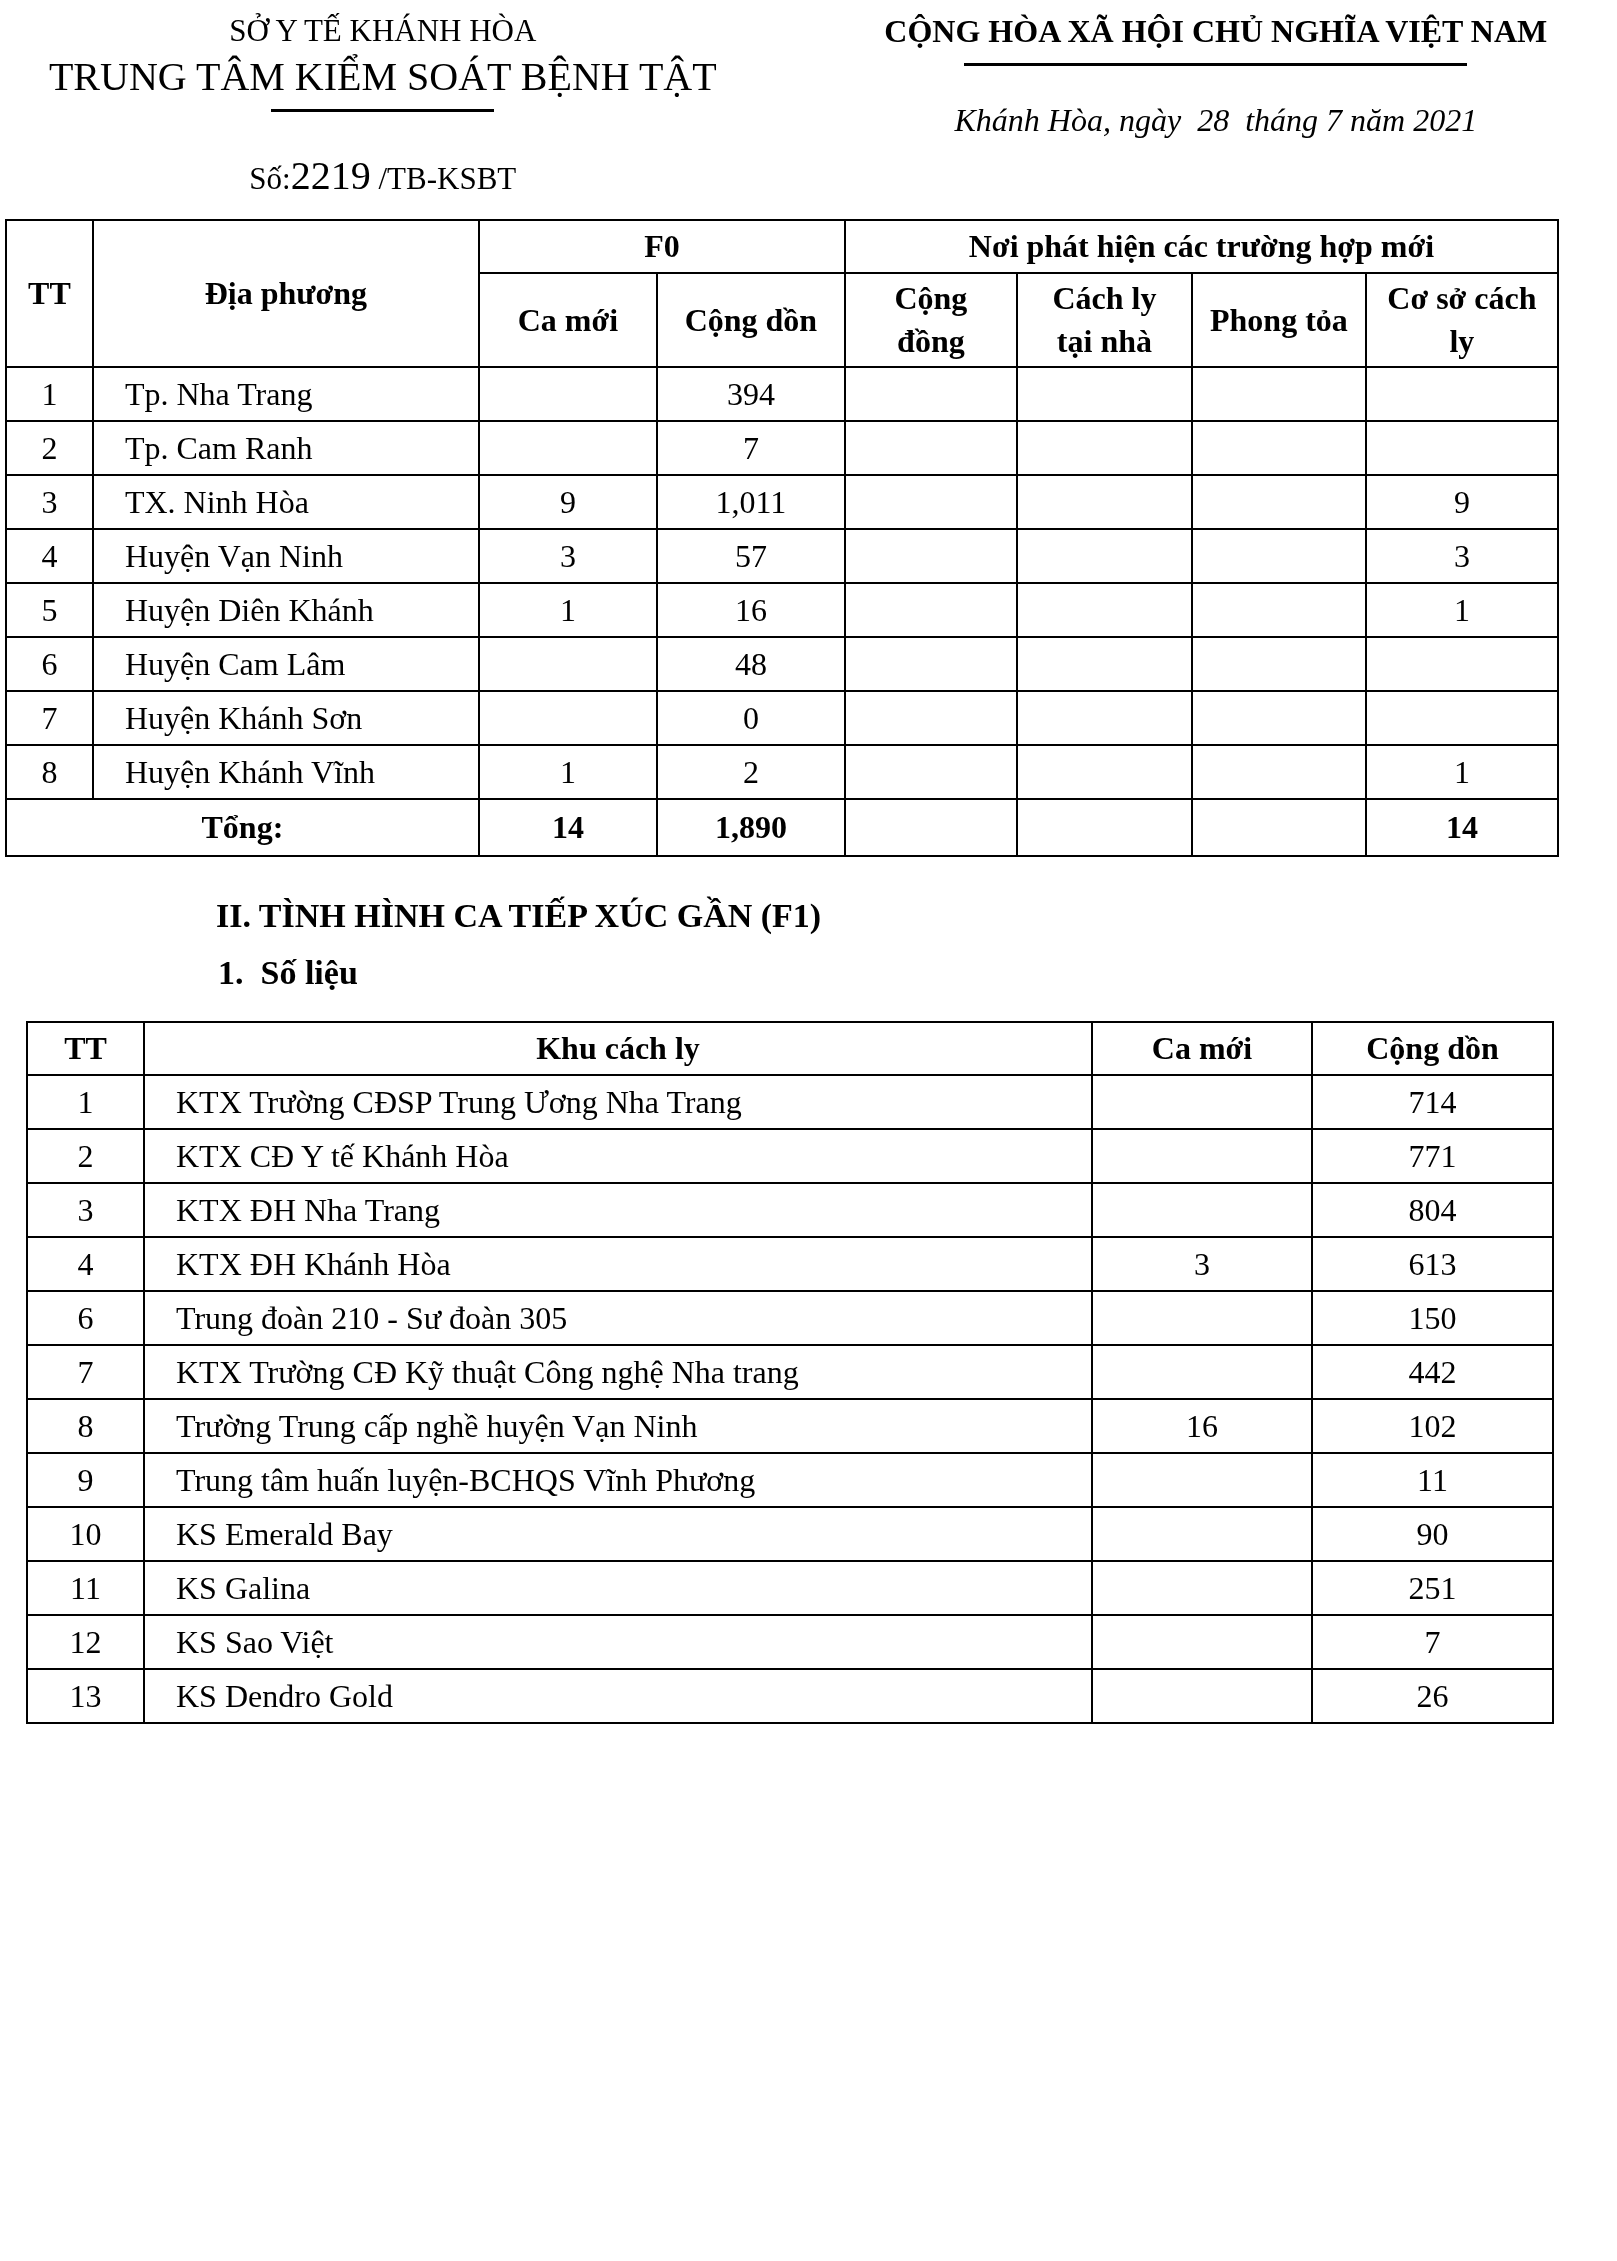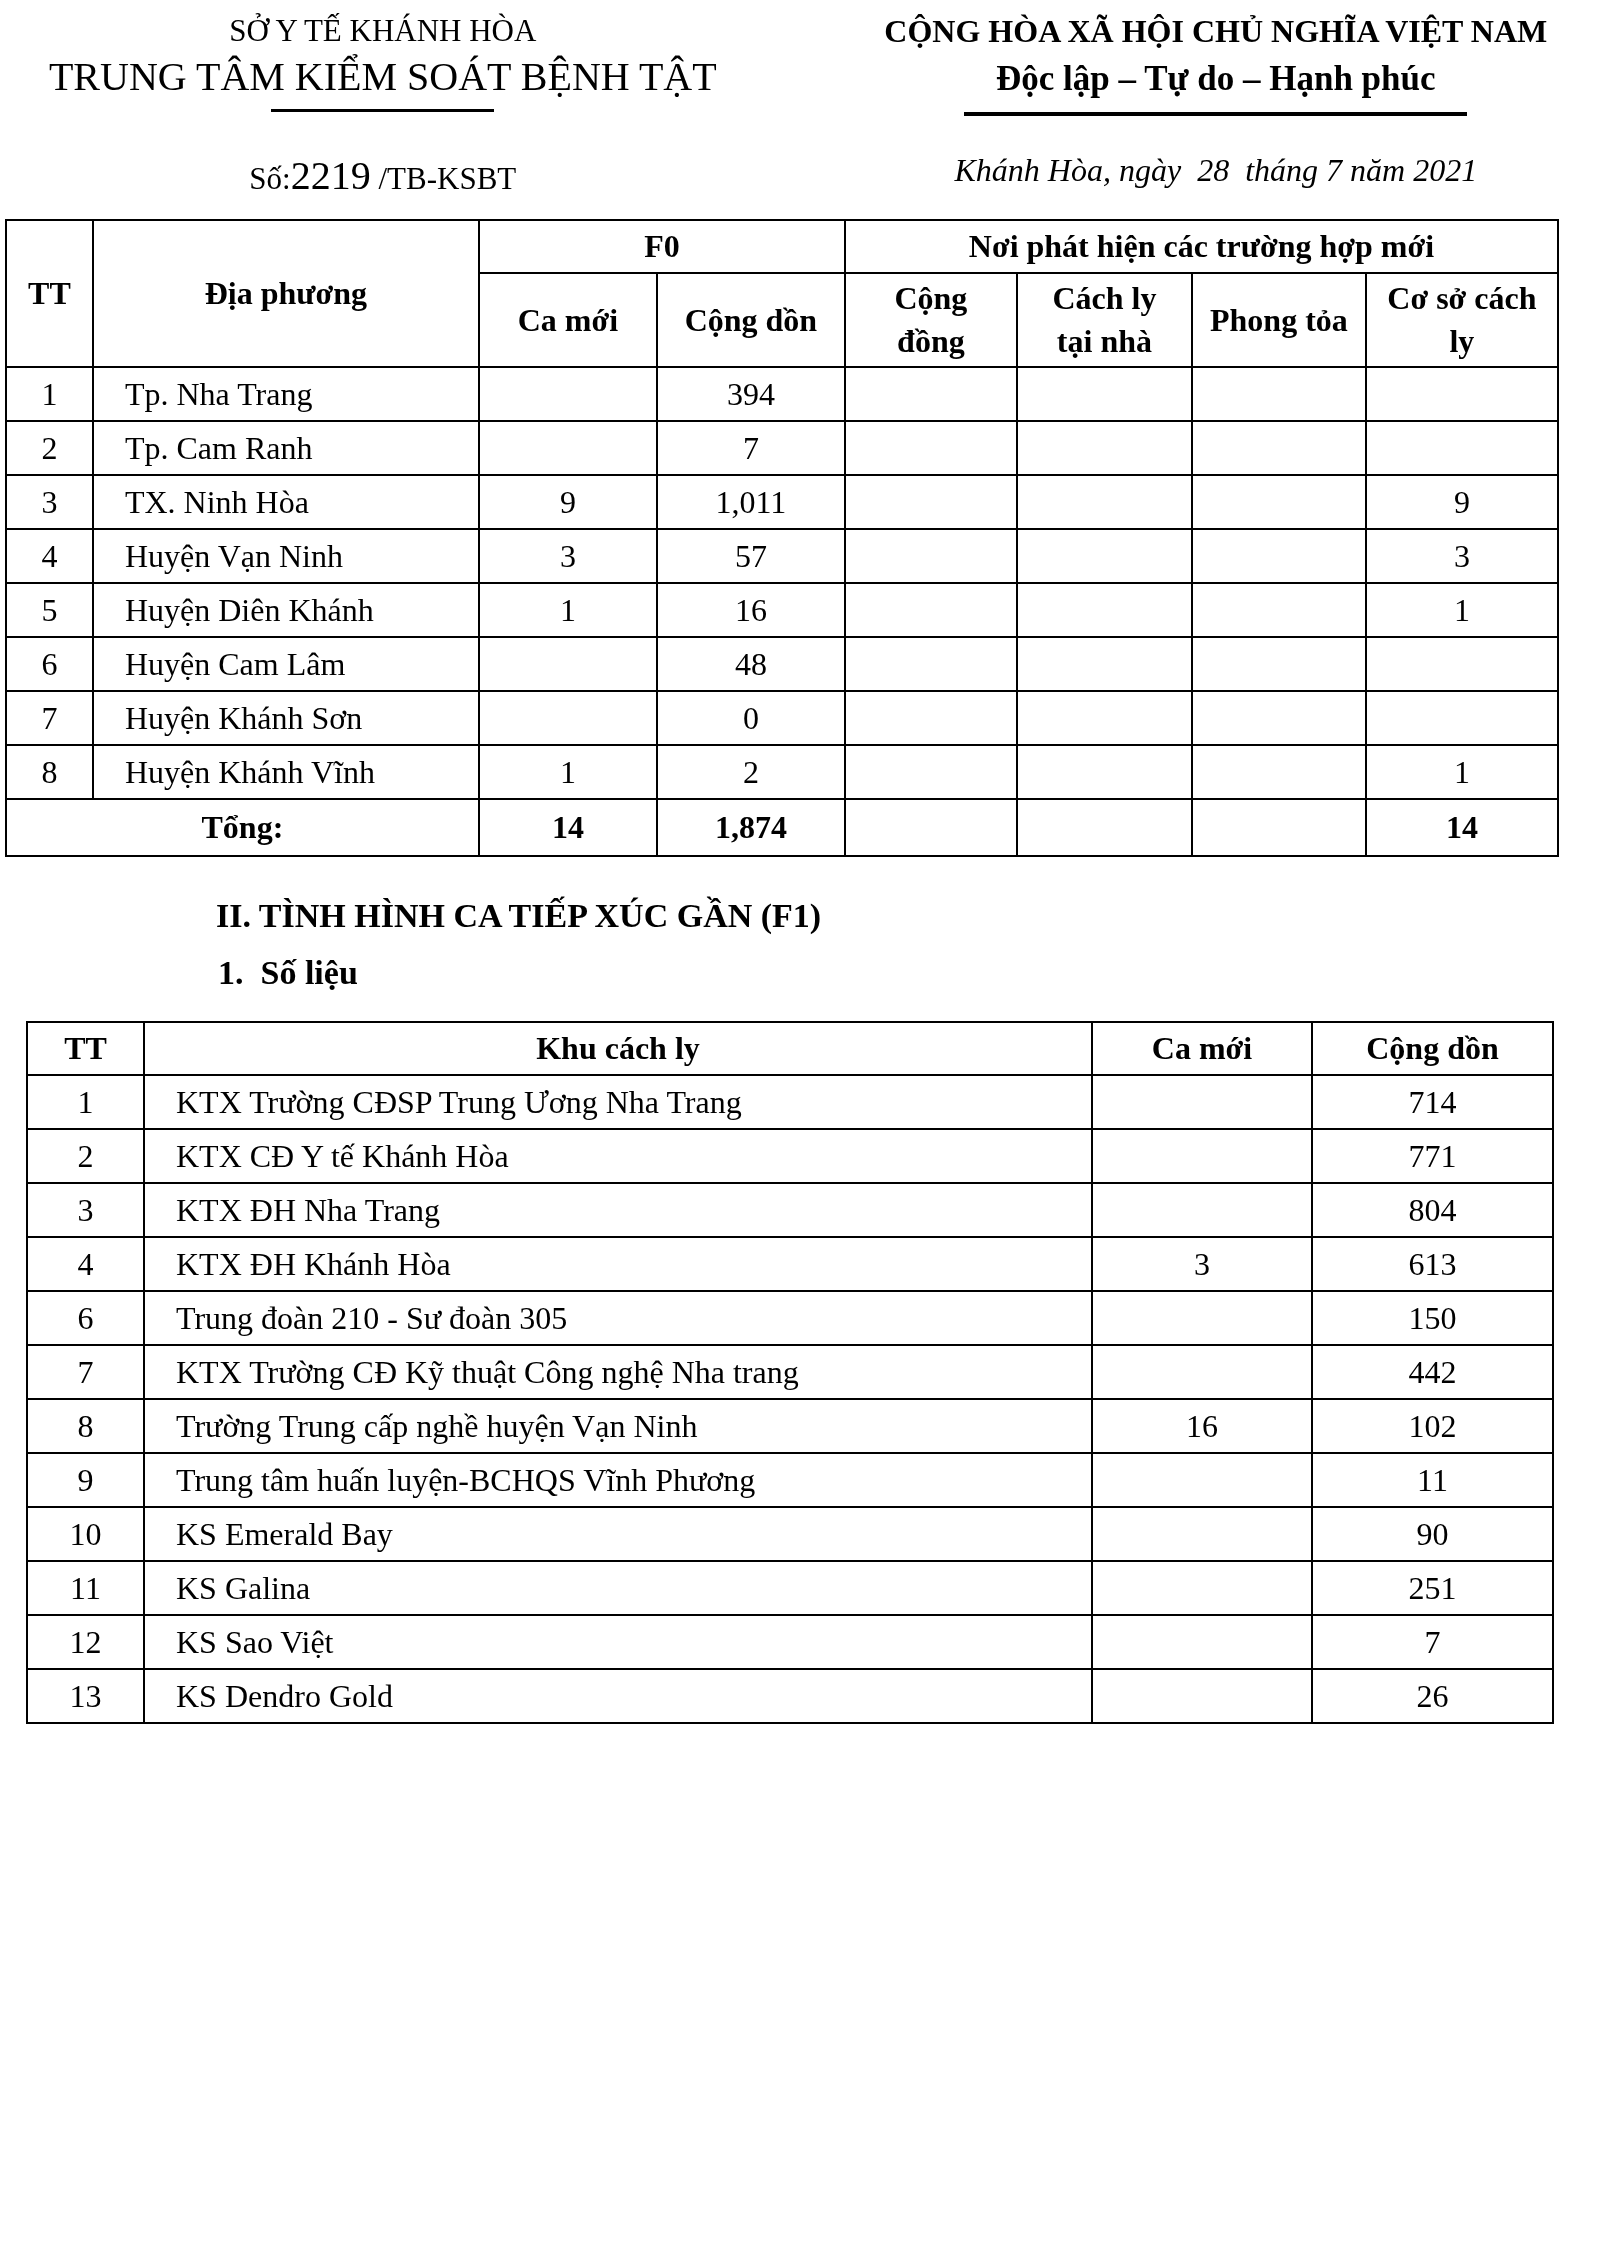--- a/index.html
+++ b/index.html
@@ -55,21 +55,20 @@
 
   <div class="hdr">
     <div class="hdr-left">
       <div class="org-parent">SỞ Y TẾ KHÁNH HÒA</div>
       <div class="org-name">TRUNG TÂM KIỂM SOÁT BỆNH TẬT</div>
       <div class="rule rule-left"></div>
       <div class="doc-no"><span>Số:</span><span class="num">2219</span><span> /TB-KSBT</span></div>
     </div>
     <div class="hdr-right">
       <div class="national-title">CỘNG HÒA XÃ HỘI CHỦ NGHĨA VIỆT NAM</div>
-      <div class="motto">Độc lập – Tự do – Hạnh phúc</div>
       <div class="rule rule-right"></div>
       <div class="date-line">Khánh Hòa, ngày  28  tháng 7 năm 2021</div>
     </div>
   </div>
 
 
 
   <table class="f0-table">
     <colgroup>
       <col style="width:87px">
@@ -174,21 +173,21 @@
         <td>1</td>
         <td>2</td>
         <td></td>
         <td></td>
         <td></td>
         <td>1</td>
       </tr>
       <tr class="total-row">
         <td colspan="2">Tổng:</td>
         <td>14</td>
-        <td>1,874</td>
+        <td>1,890</td>
         <td></td>
         <td></td>
         <td></td>
         <td>14</td>
       </tr>
     </tbody>
   </table>
 
 
   <div class="sec-heading2">II. TÌNH HÌNH CA TIẾP XÚC GẦN (F1)</div>

